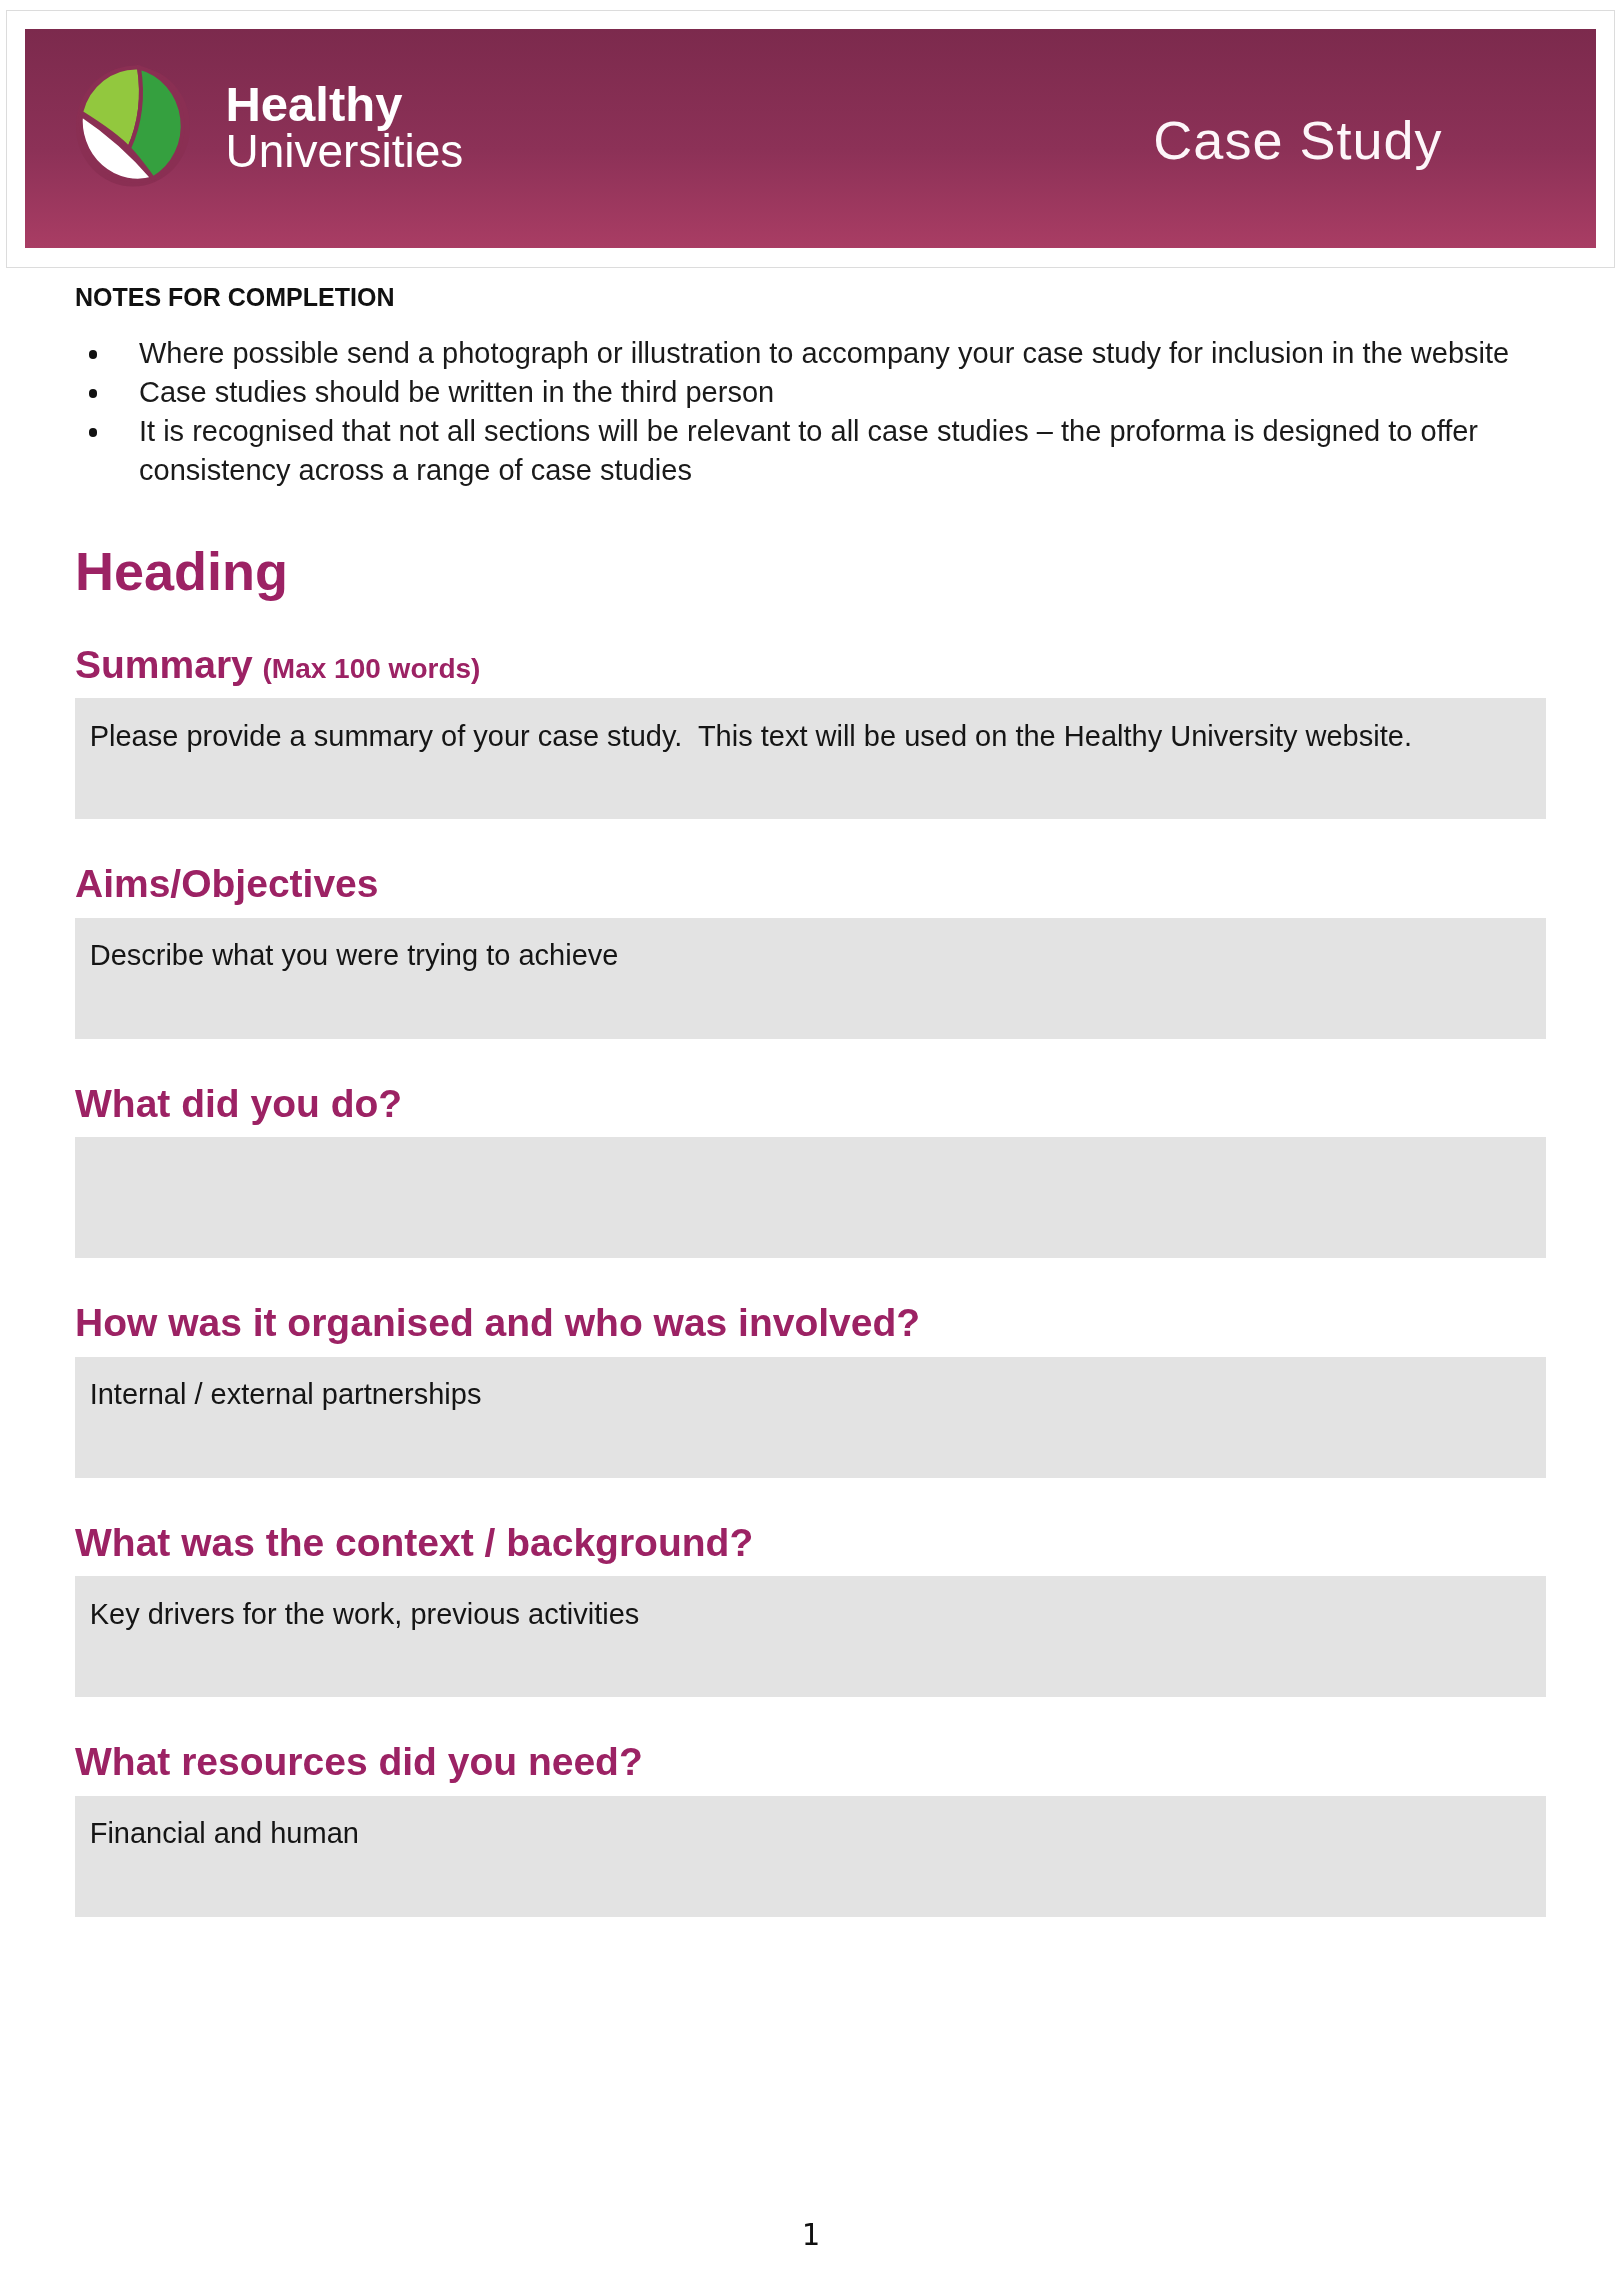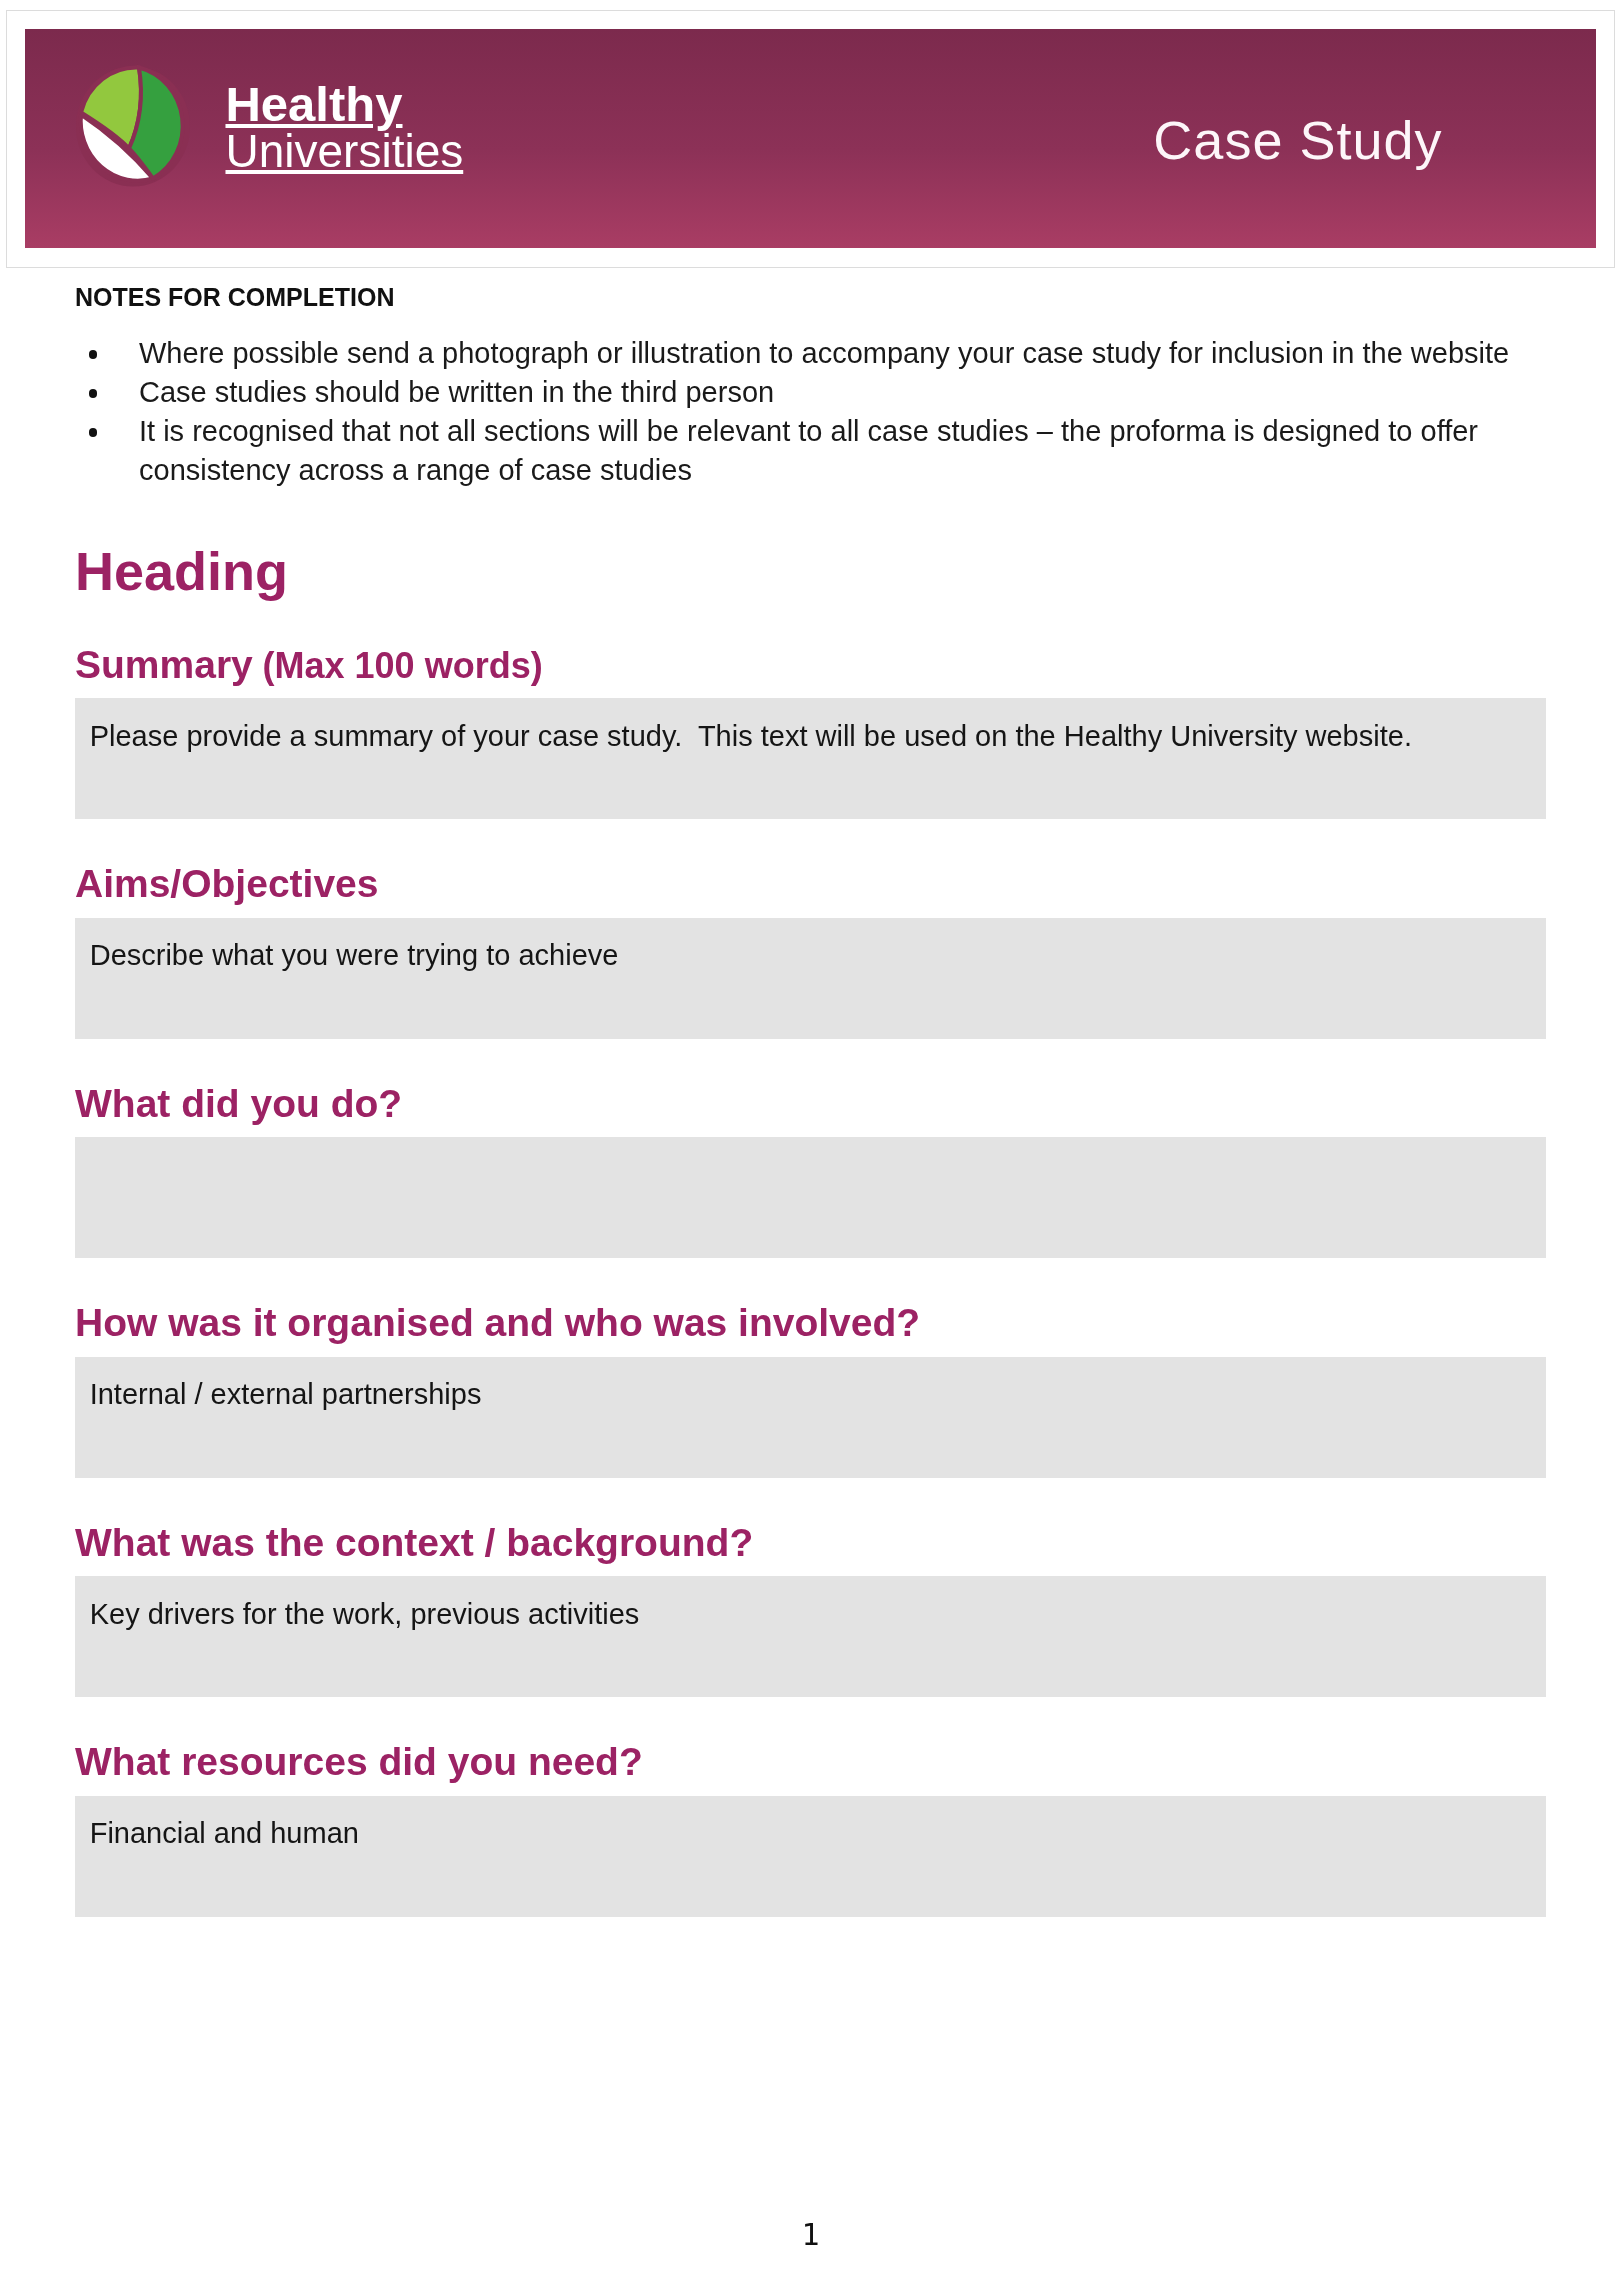--- a/index.html
+++ b/index.html
@@ -20,37 +20,37 @@
     background:#fff;
     border:1px solid #dcdcdc;
     padding:18.6px;
   }
   .banner{
     position:relative;
     height:100%;
     background:linear-gradient(180deg,#7C2A4D 0%, #8C3157 55%, #A93D64 100%);
   }
   .logo{position:absolute;left:48px;top:35px;width:120px;height:125px;}
-  .brand{position:absolute;left:200px;top:51px;color:#fff;text-decoration:underline;}
+  .brand{position:absolute;left:200px;top:51px;color:#fff;}
   .brand .l1{font-size:49px;font-weight:700;line-height:49px;}
   .brand .l2{font-size:46px;font-weight:400;line-height:45px;}
   .case-study{
     position:absolute;right:153px;top:80px;
     color:#fdf6f9;font-size:54px;font-weight:400;letter-spacing:1px;
   }
   
   .content{margin:0 75px;}
   .notes-title{font-size:25px;font-weight:700;margin:15.7px 0 21.6px 0;color:#111;}
   ul.notes{list-style:none;margin:0;padding:0;}
   ul.notes li{position:relative;padding-left:64px;font-size:29px;line-height:39px;}
   ul.notes .dot{position:absolute;left:13.7px;top:15.7px;width:8.8px;height:8.8px;border-radius:50%;background:#111;}
   h1.page-title{font-size:54px;font-weight:700;color:#9C2264;margin:53px 0 0 0;line-height:1.05;}
   .section{margin-top:43px;}
   .sec-h{font-size:39px;font-weight:700;color:#9C2264;margin:0 0 11.8px 0;line-height:1.12;}
-  .sec-note{font-size:36px;margin-left:9.8px;}
+  .sec-note{font-size:28px;margin-left:9.8px;}
   .field{
     box-sizing:border-box;
     height:121px;
     background:#E3E3E3;
     padding:20.6px 14.7px;
     font-size:29px;
     line-height:35px;
     color:#151515;
   }
   .field .ph{white-space:pre-wrap;margin-top:22px;}

